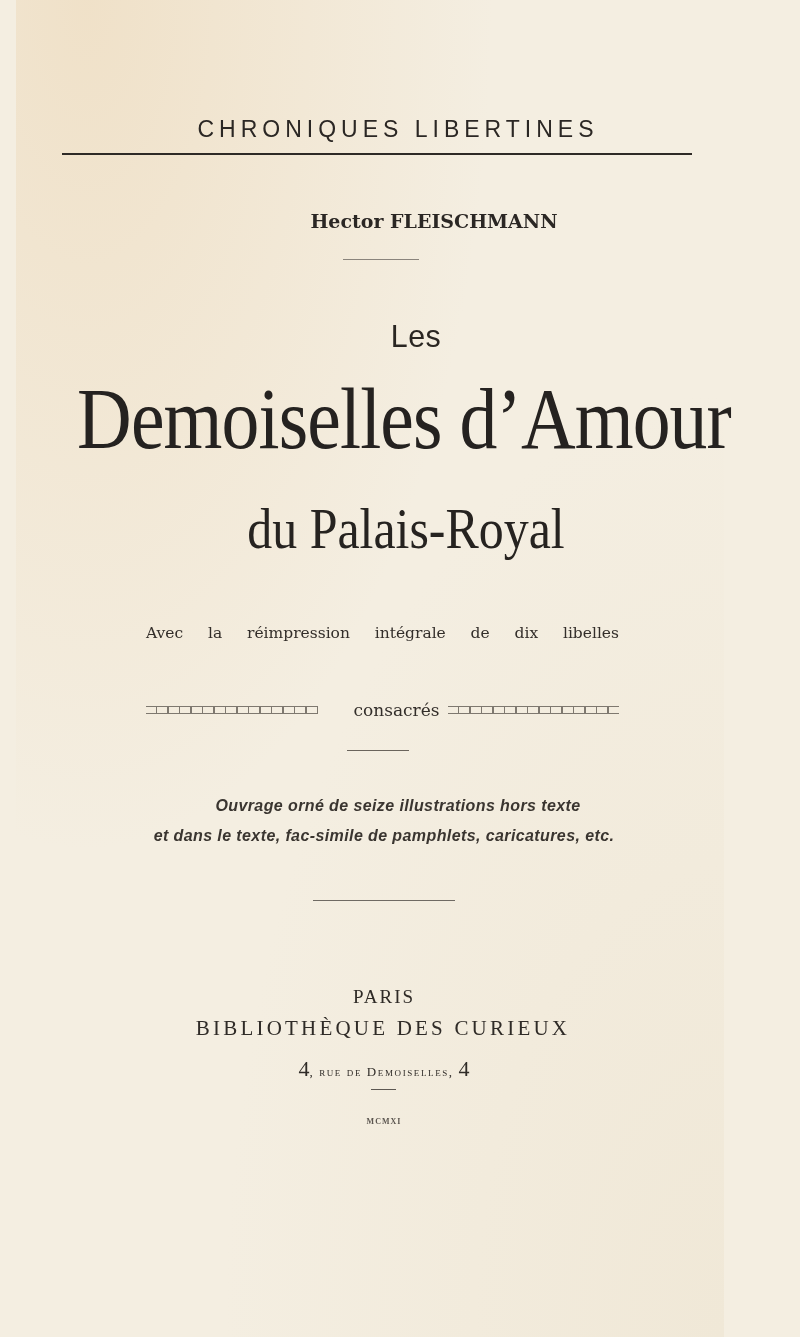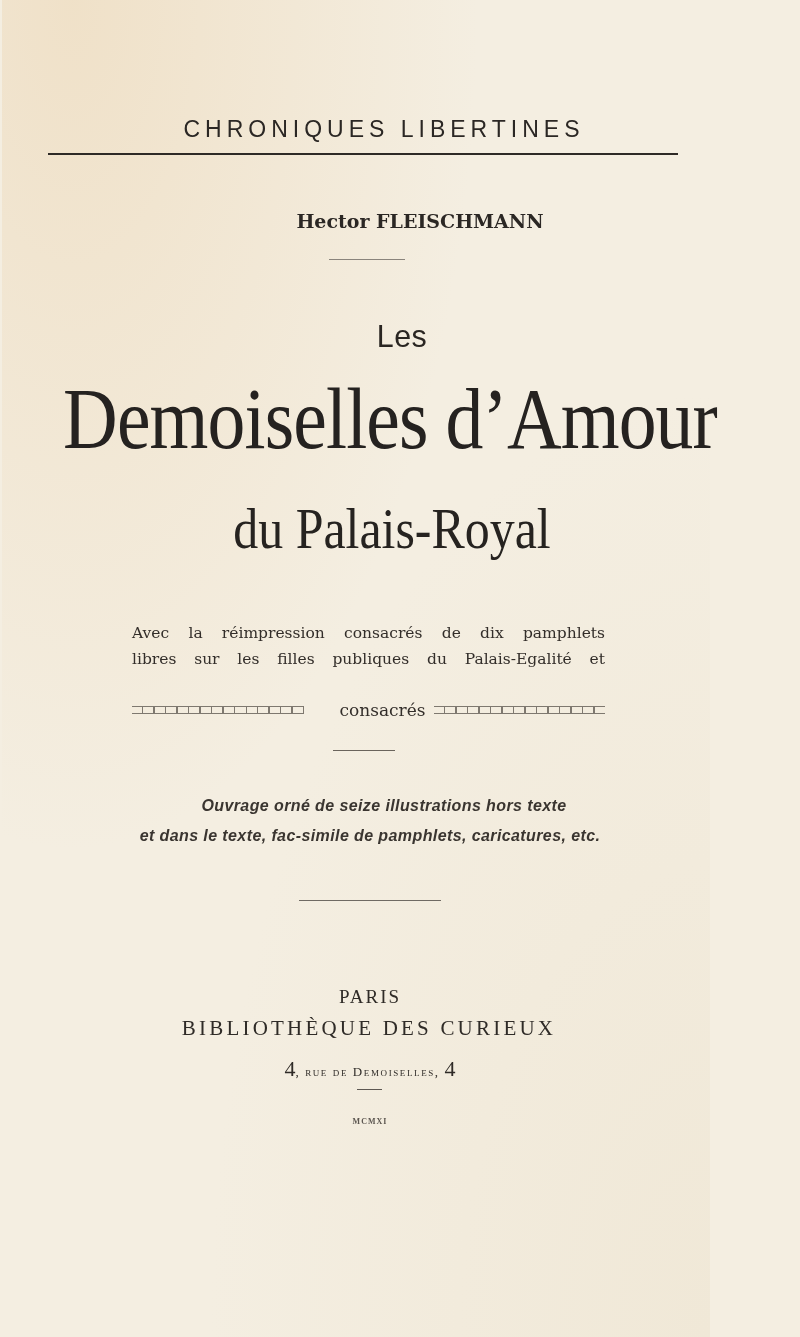--- a/index.html
+++ b/index.html
@@ -9,21 +9,21 @@
     body {
       width: 800px;
       height: 1337px;
       background: #f4eee1;
       position: relative;
       overflow: hidden;
       color: #2a2622;
     }
     .page {
       position: absolute;
-      left: 2px; top: 0;
+      left: 16px; top: 0;
       width: 708px; height: 1337px;
       background:
         radial-gradient(ellipse at 10% 0%, rgba(236,214,180,0.55) 0%, rgba(244,238,225,0) 45%),
         radial-gradient(ellipse at 100% 100%, rgba(236,226,205,0.5) 0%, rgba(244,238,225,0) 50%),
         #f4eee1;
     }
     .abs { position: absolute; left: 0; width: 800px; text-align: center; white-space: nowrap; }
 
     .series-title {
       top: 116px;
@@ -150,22 +150,21 @@
   <div class="abs series-title">CHRONIQUES LIBERTINES</div>
   <div class="rule rule-top"></div>
 
   <div class="abs author">Hector FLEISCHMANN</div>
   <div class="rule rule-short1"></div>
 
   <div class="abs title-les">Les</div>
   <div class="abs title-main">Demoiselles d’Amour</div>
   <div class="abs title-sub">du Palais-Royal</div>
 
-  <div class="desc desc-1">Avec la réimpression consacrés de dix pamphlets</div>
-  <div class="desc desc-2">libres sur les filles publiques du Palais-Egalité et</div>
+  <div class="desc desc-1">Avec la réimpression intégrale de dix libelles</div>
   <div class="desc desc-4">
     <span class="dash-fill"></span>
     <span class="word">consacrés</span>
     <span class="dash-fill"></span>
   </div>
 
   <div class="rule rule-short2"></div>
 
   <div class="illus illus-1">Ouvrage orné de seize illustrations hors texte</div>
   <div class="illus illus-2">et dans le texte, fac-simile de pamphlets, caricatures, etc.</div>

